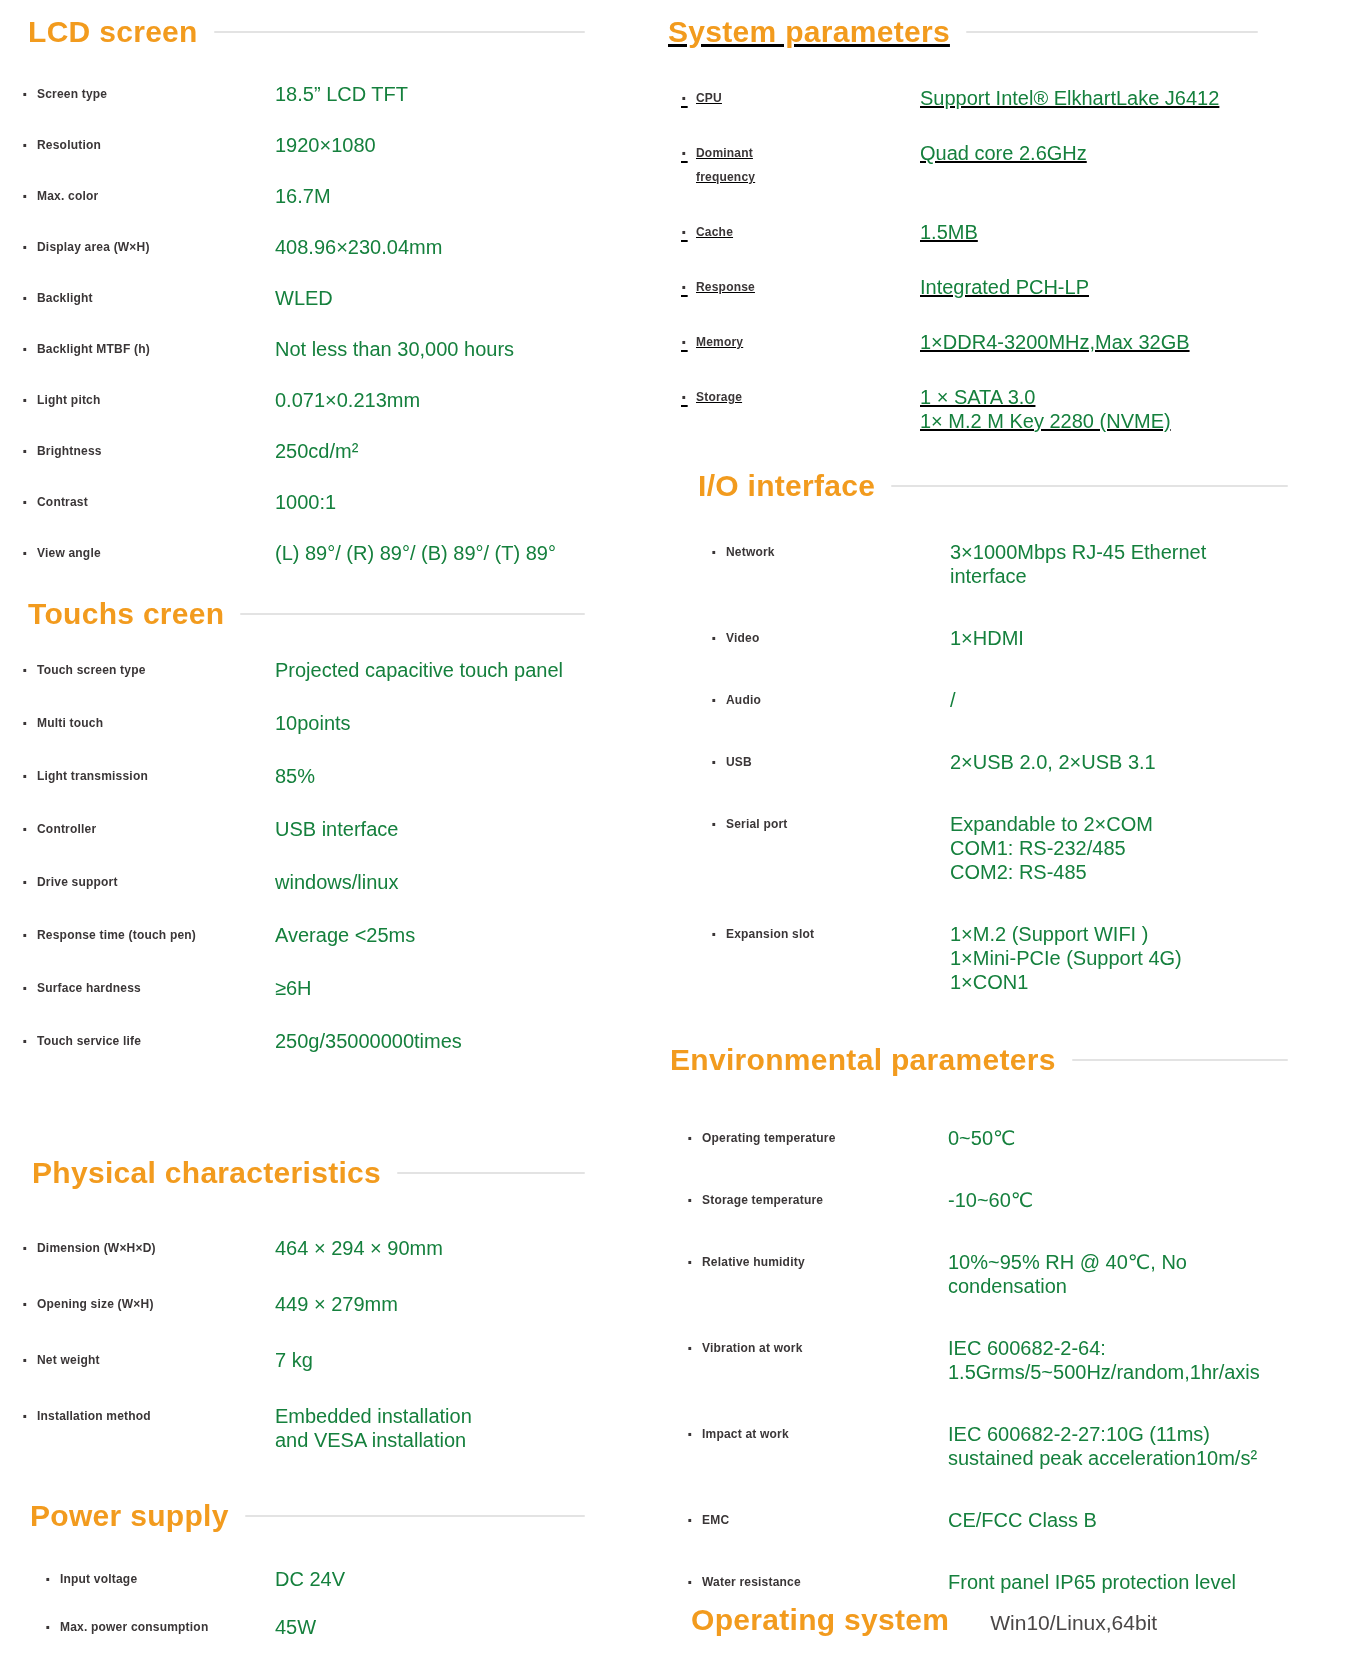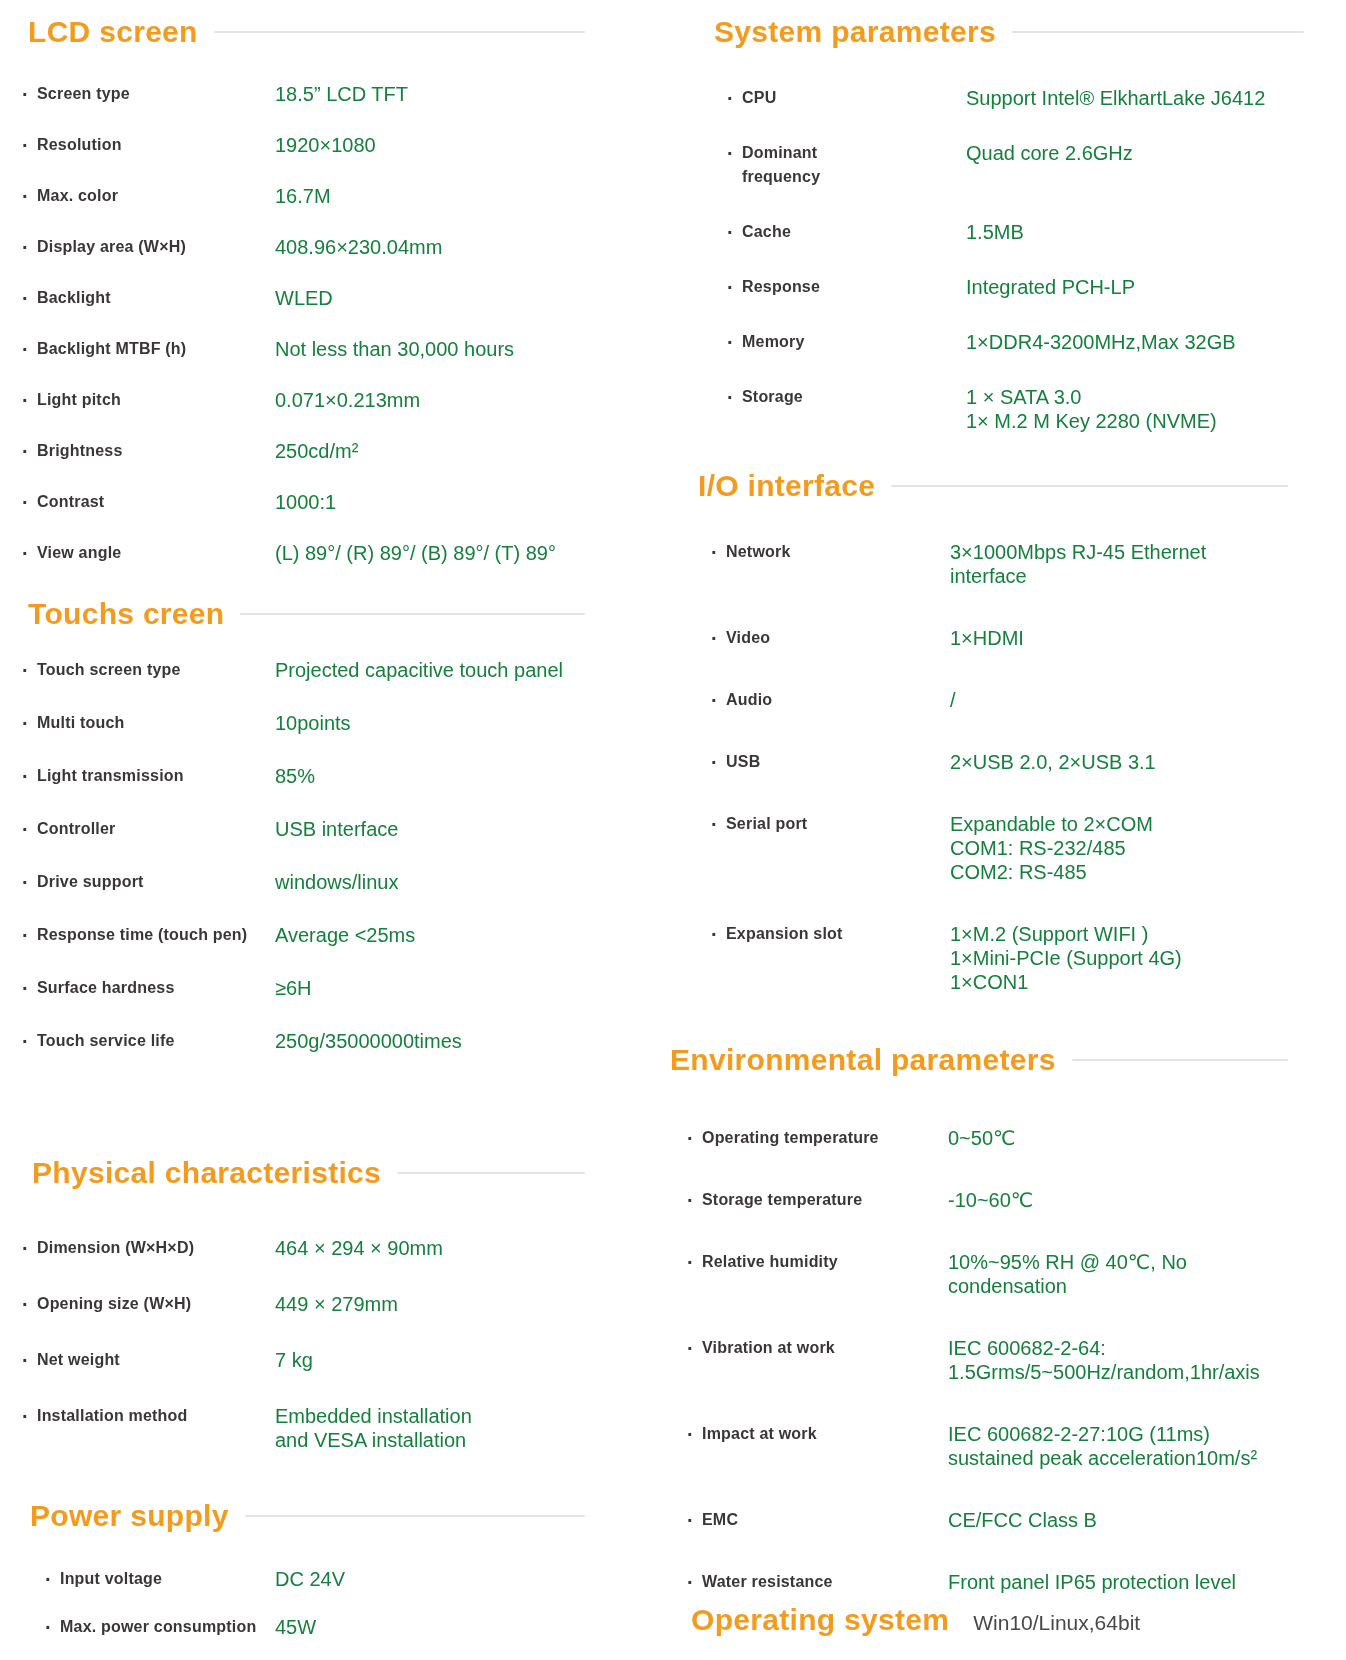--- a/index.html
+++ b/index.html
@@ -19,21 +19,21 @@
   .rule{flex:1;height:2px;background:#E3E3E3;margin-left:16px;border-radius:1px;}
   .rows{--lw:238px;--gap:27px;}
   .row{
     display:grid;
     grid-template-columns:15px var(--lw) 1fr;
     align-items:start;
     margin-bottom:var(--gap);
   }
   .bullet{font-size:20px;font-weight:700;color:#3A3637;line-height:24px;}
   .label{
-    font-size:16px;font-weight:700;color:#3A3637;line-height:24px;
+    font-size:12px;font-weight:700;color:#3A3637;line-height:24px;
     white-space:pre-line;letter-spacing:.2px;
   }
   .value{
     font-size:20px;font-weight:400;color:#15803d;line-height:24px;
     white-space:pre-line;
   }
 
   
   .sec-lcd      {left:22px;top:14px;width:563px;}
   .sec-lcd      .rows{margin-top:32px;--gap:27px;}
@@ -42,28 +42,28 @@
   .sec-touch    .rows{margin-top:26px;--gap:29px;}
   .sec-touch    .sec-head{margin-left:6px;}
   .sec-physical {left:22px;top:1155px;width:563px;}
   .sec-physical .rows{margin-top:45px;--gap:32px;}
   .sec-physical .sec-head{margin-left:10px;}
   .sec-power    {left:22px;top:1498px;width:563px;}
   .sec-power    .rows{margin-top:33px;padding-left:23px;--lw:215px;--gap:24px;}
   .sec-power    .sec-head{margin-left:8px;}
 
   
-  .sec-system   {left:714px;top:14px;width:590px;}
+  .sec-system   {left:668px;top:14px;width:590px;text-decoration:underline;}
   .sec-system   .rows{margin-top:36px;margin-left:13px;--lw:224px;--gap:31px;}
   .sec-io       {left:698px;top:468px;width:590px;}
   .sec-io       .rows{margin-top:36px;margin-left:13px;--lw:224px;--gap:38px;}
   .sec-env      {left:670px;top:1042px;width:618px;}
   .sec-env      .rows{margin-top:48px;margin-left:17px;--lw:246px;--gap:38px;}
 
-  .sec-os{left:691px;top:1602px;display:flex;align-items:baseline;gap:24px;}
+  .sec-os{left:691px;top:1602px;display:flex;align-items:baseline;gap:41px;}
   .os-value{font-size:21px;font-weight:400;color:#4A4747;line-height:36px;white-space:nowrap;text-align:center;}
 </style>
 </head>
 <body>
 
 <div class="page">
 
   <section class="sec sec-lcd">
     <div class="sec-head">
       <h2 class="sec-title">LCD screen</h2>

